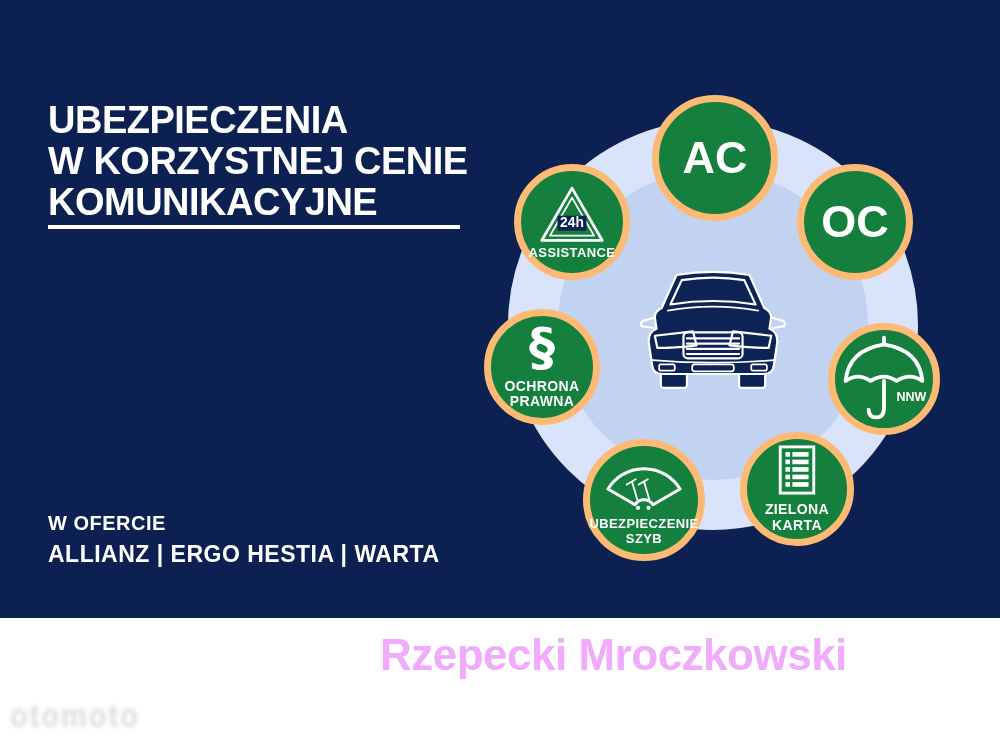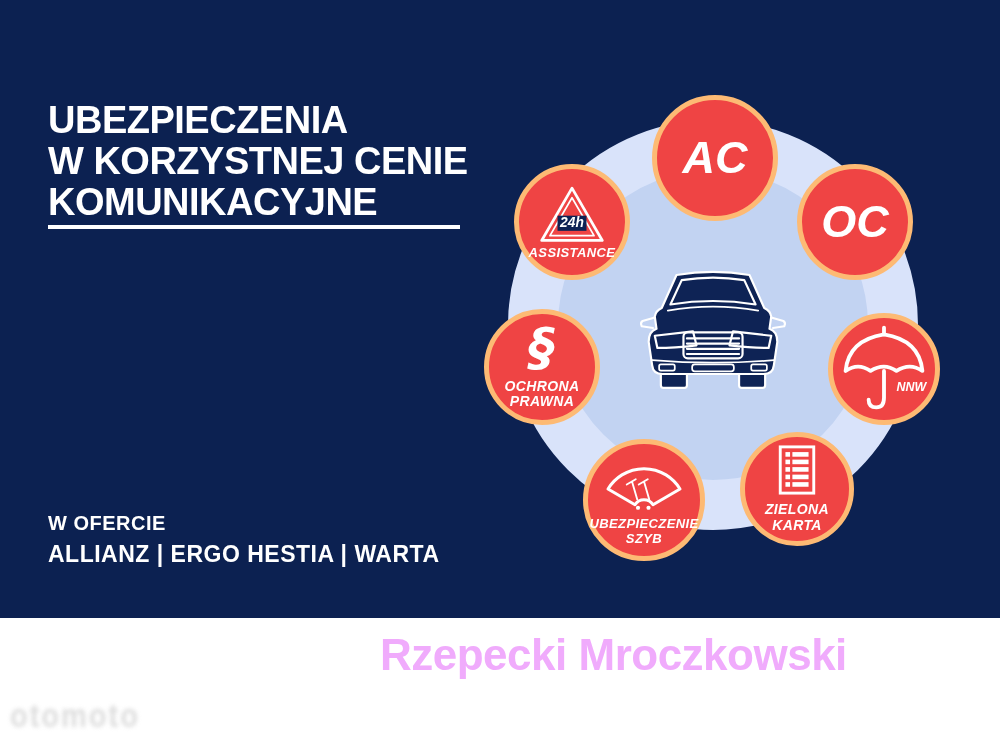--- a/index.html
+++ b/index.html
@@ -21,30 +21,30 @@
   .offer{left:48px;top:512px;color:#ffffff;white-space:nowrap;}
   .offer-heading{font-size:20px;font-weight:bold;letter-spacing:0.5px;}
   .offer-brands{font-size:23px;font-weight:bold;margin-top:6px;letter-spacing:0.5px;}
   
   .disc{left:510px;top:122px;width:406px;height:406px;border-radius:50%;background:#c2d3f2;}
   .ring{
     left:508px;top:120px;width:310px;height:310px;border-radius:50%;
     border:50px solid #d9e3fa;background:transparent;
   }
   .satellite{
-    border-radius:50%;background:#ef4444;border:5px solid #fdba74;box-sizing:border-box;
+    border-radius:50%;background:#15803d;border:7px solid #fdba74;box-sizing:border-box;
     display:flex;flex-direction:column;align-items:center;justify-content:center;
-    color:#ffffff;text-align:center;font-style:italic;
+    color:#ffffff;text-align:center;
   }
   .sat-big{font-weight:bold;font-size:45px;letter-spacing:0px;}
   .sat-label{font-weight:bold;font-size:13px;line-height:1.12;letter-spacing:0.4px;}
   .sat-ac{left:652px;top:95px;width:126px;height:126px;}
   .sat-oc{left:797px;top:164px;width:116px;height:116px;}
   .sat-assistance{left:514px;top:164px;width:116px;height:116px;}
-  .sat-nnw{left:828px;top:313px;width:112px;height:112px;}
+  .sat-nnw{left:828px;top:323px;width:112px;height:112px;}
   .sat-zk{left:740px;top:432px;width:114px;height:114px;}
   .sat-usz{left:583px;top:439px;width:122px;height:122px;}
   .sat-op{left:484px;top:309px;width:116px;height:116px;}
   .sat-op .paragraph{font-size:52px;font-weight:bold;line-height:0.9;margin-bottom:8px;font-family:"DejaVu Sans",sans-serif;}
   .sat-label.two{font-size:14px;}
   .car-wrap{left:625px;top:268px;width:176px;height:126px;}
   
   .footer-bar{left:0;top:618px;width:1000px;height:132px;background:#ffffff;}
   .company{left:380px;top:630px;color:#f0abfc;font-weight:bold;font-size:44px;letter-spacing:-0.5px;white-space:nowrap;}
   .watermark{

